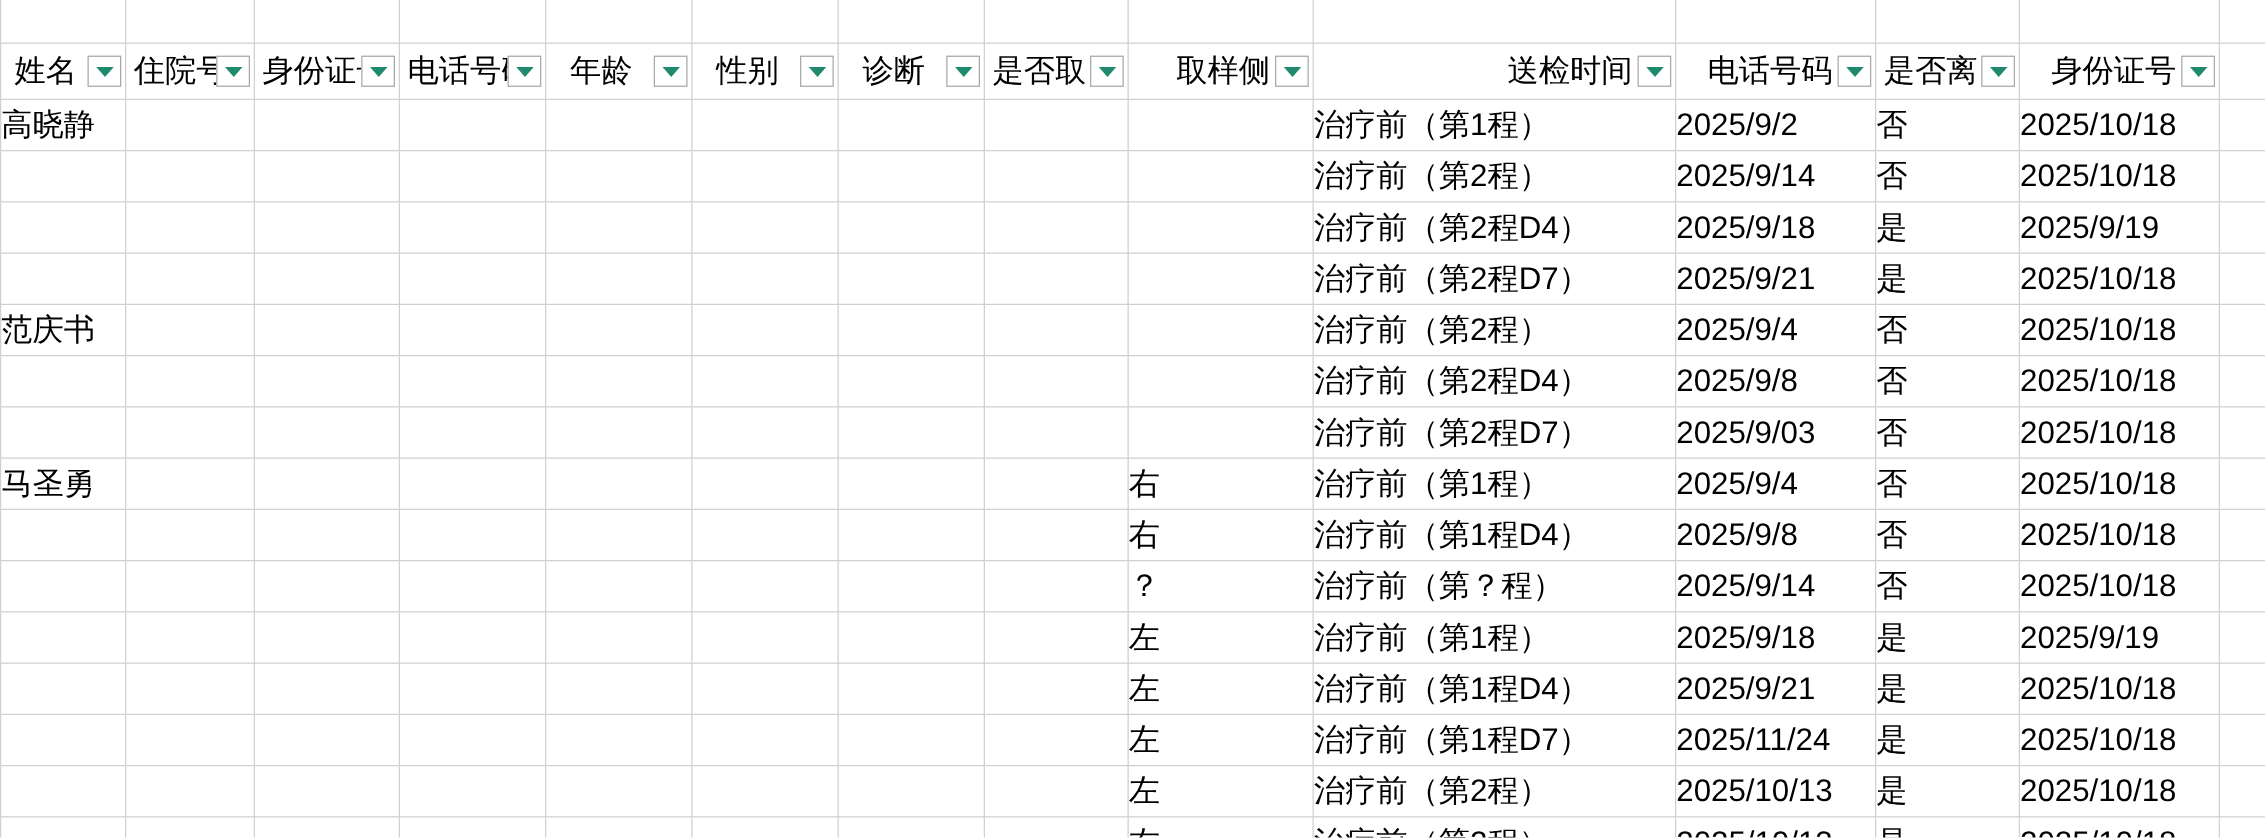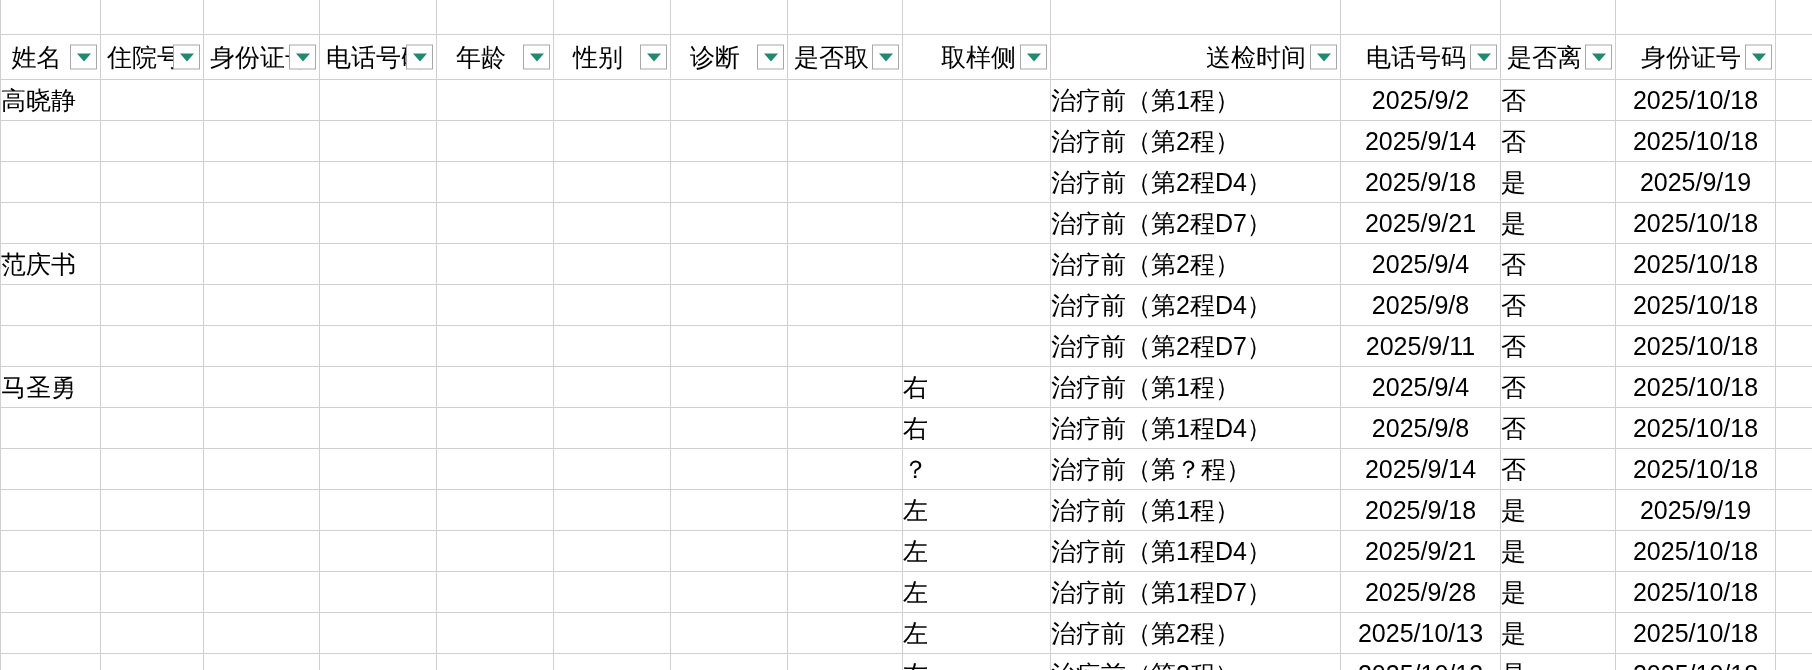--- a/index.html
+++ b/index.html
@@ -80,21 +80,21 @@
   }
   .filter-btn .tri {
     width: 0;
     height: 0;
     border-left: 7px solid transparent;
     border-right: 7px solid transparent;
     border-top: 8px solid #1f8a70;
   }
   
   td.c-text { text-align: left; padding-left: 4px; }
-  td.c-right { text-align: center; padding-right: 6px; }
+  td.c-right { text-align: left; padding-right: 6px; }
   .hdr-label { display: inline-block; }
 </style>
 </head>
 <body>
 
 <div id="sheet">
   <table class="grid">
     <colgroup id="colgroup">
         <col style="width: 100px;">
         <col style="width: 103px;">
@@ -272,21 +272,21 @@
           <td class="c-text"></td>
           <td class="c-text"></td>
           <td class="c-text"></td>
           <td class="c-text"></td>
           <td class="c-text"></td>
           <td class="c-text"></td>
           <td class="c-text"></td>
           <td class="c-text"></td>
           <td class="c-text"></td>
           <td class="c-text">治疗前（第2程D7）</td>
-          <td class="c-right">2025/9/11</td>
+          <td class="c-right">2025/9/03</td>
           <td class="c-text">否</td>
           <td class="c-right">2025/10/18</td>
           <td class="c-text"></td>
         </tr>
         <tr>
           <td class="c-text">马圣勇</td>
           <td class="c-text"></td>
           <td class="c-text"></td>
           <td class="c-text"></td>
           <td class="c-text"></td>
@@ -368,21 +368,21 @@
           <td class="c-text"></td>
           <td class="c-text"></td>
           <td class="c-text"></td>
           <td class="c-text"></td>
           <td class="c-text"></td>
           <td class="c-text"></td>
           <td class="c-text"></td>
           <td class="c-text"></td>
           <td class="c-text">左</td>
           <td class="c-text">治疗前（第1程D7）</td>
-          <td class="c-right">2025/9/28</td>
+          <td class="c-right">2025/11/24</td>
           <td class="c-text">是</td>
           <td class="c-right">2025/10/18</td>
           <td class="c-text"></td>
         </tr>
         <tr>
           <td class="c-text"></td>
           <td class="c-text"></td>
           <td class="c-text"></td>
           <td class="c-text"></td>
           <td class="c-text"></td>

